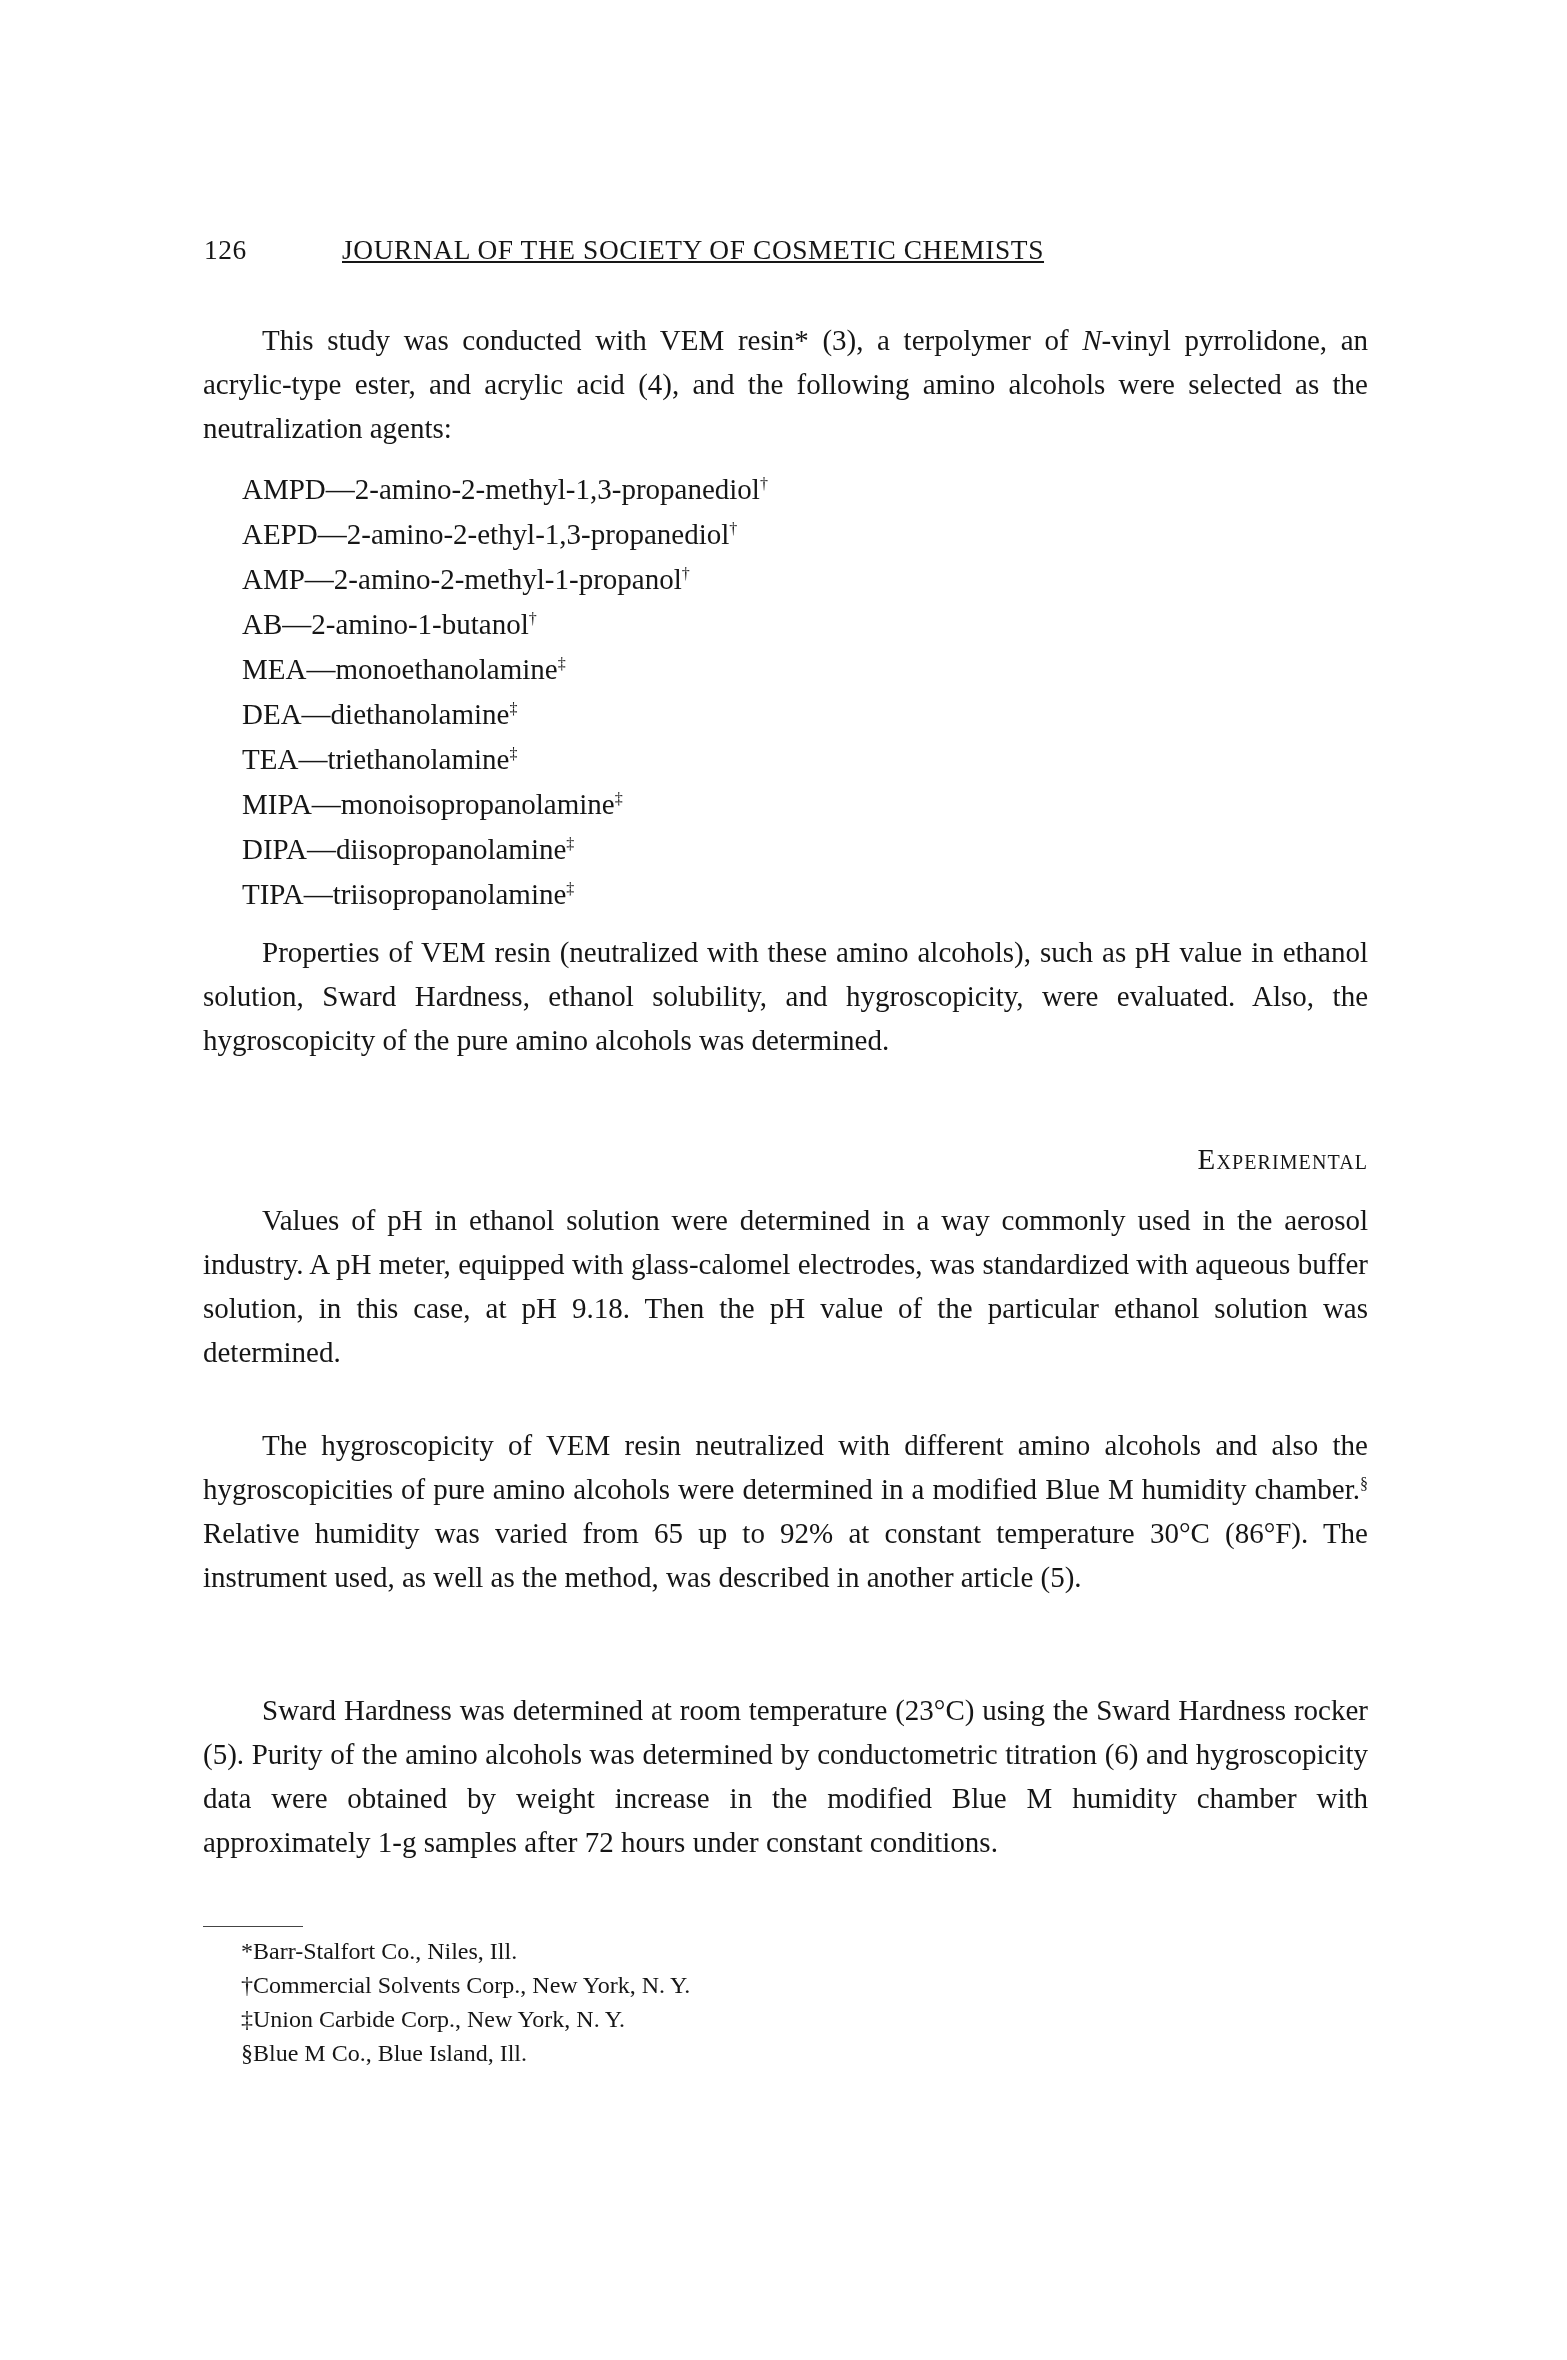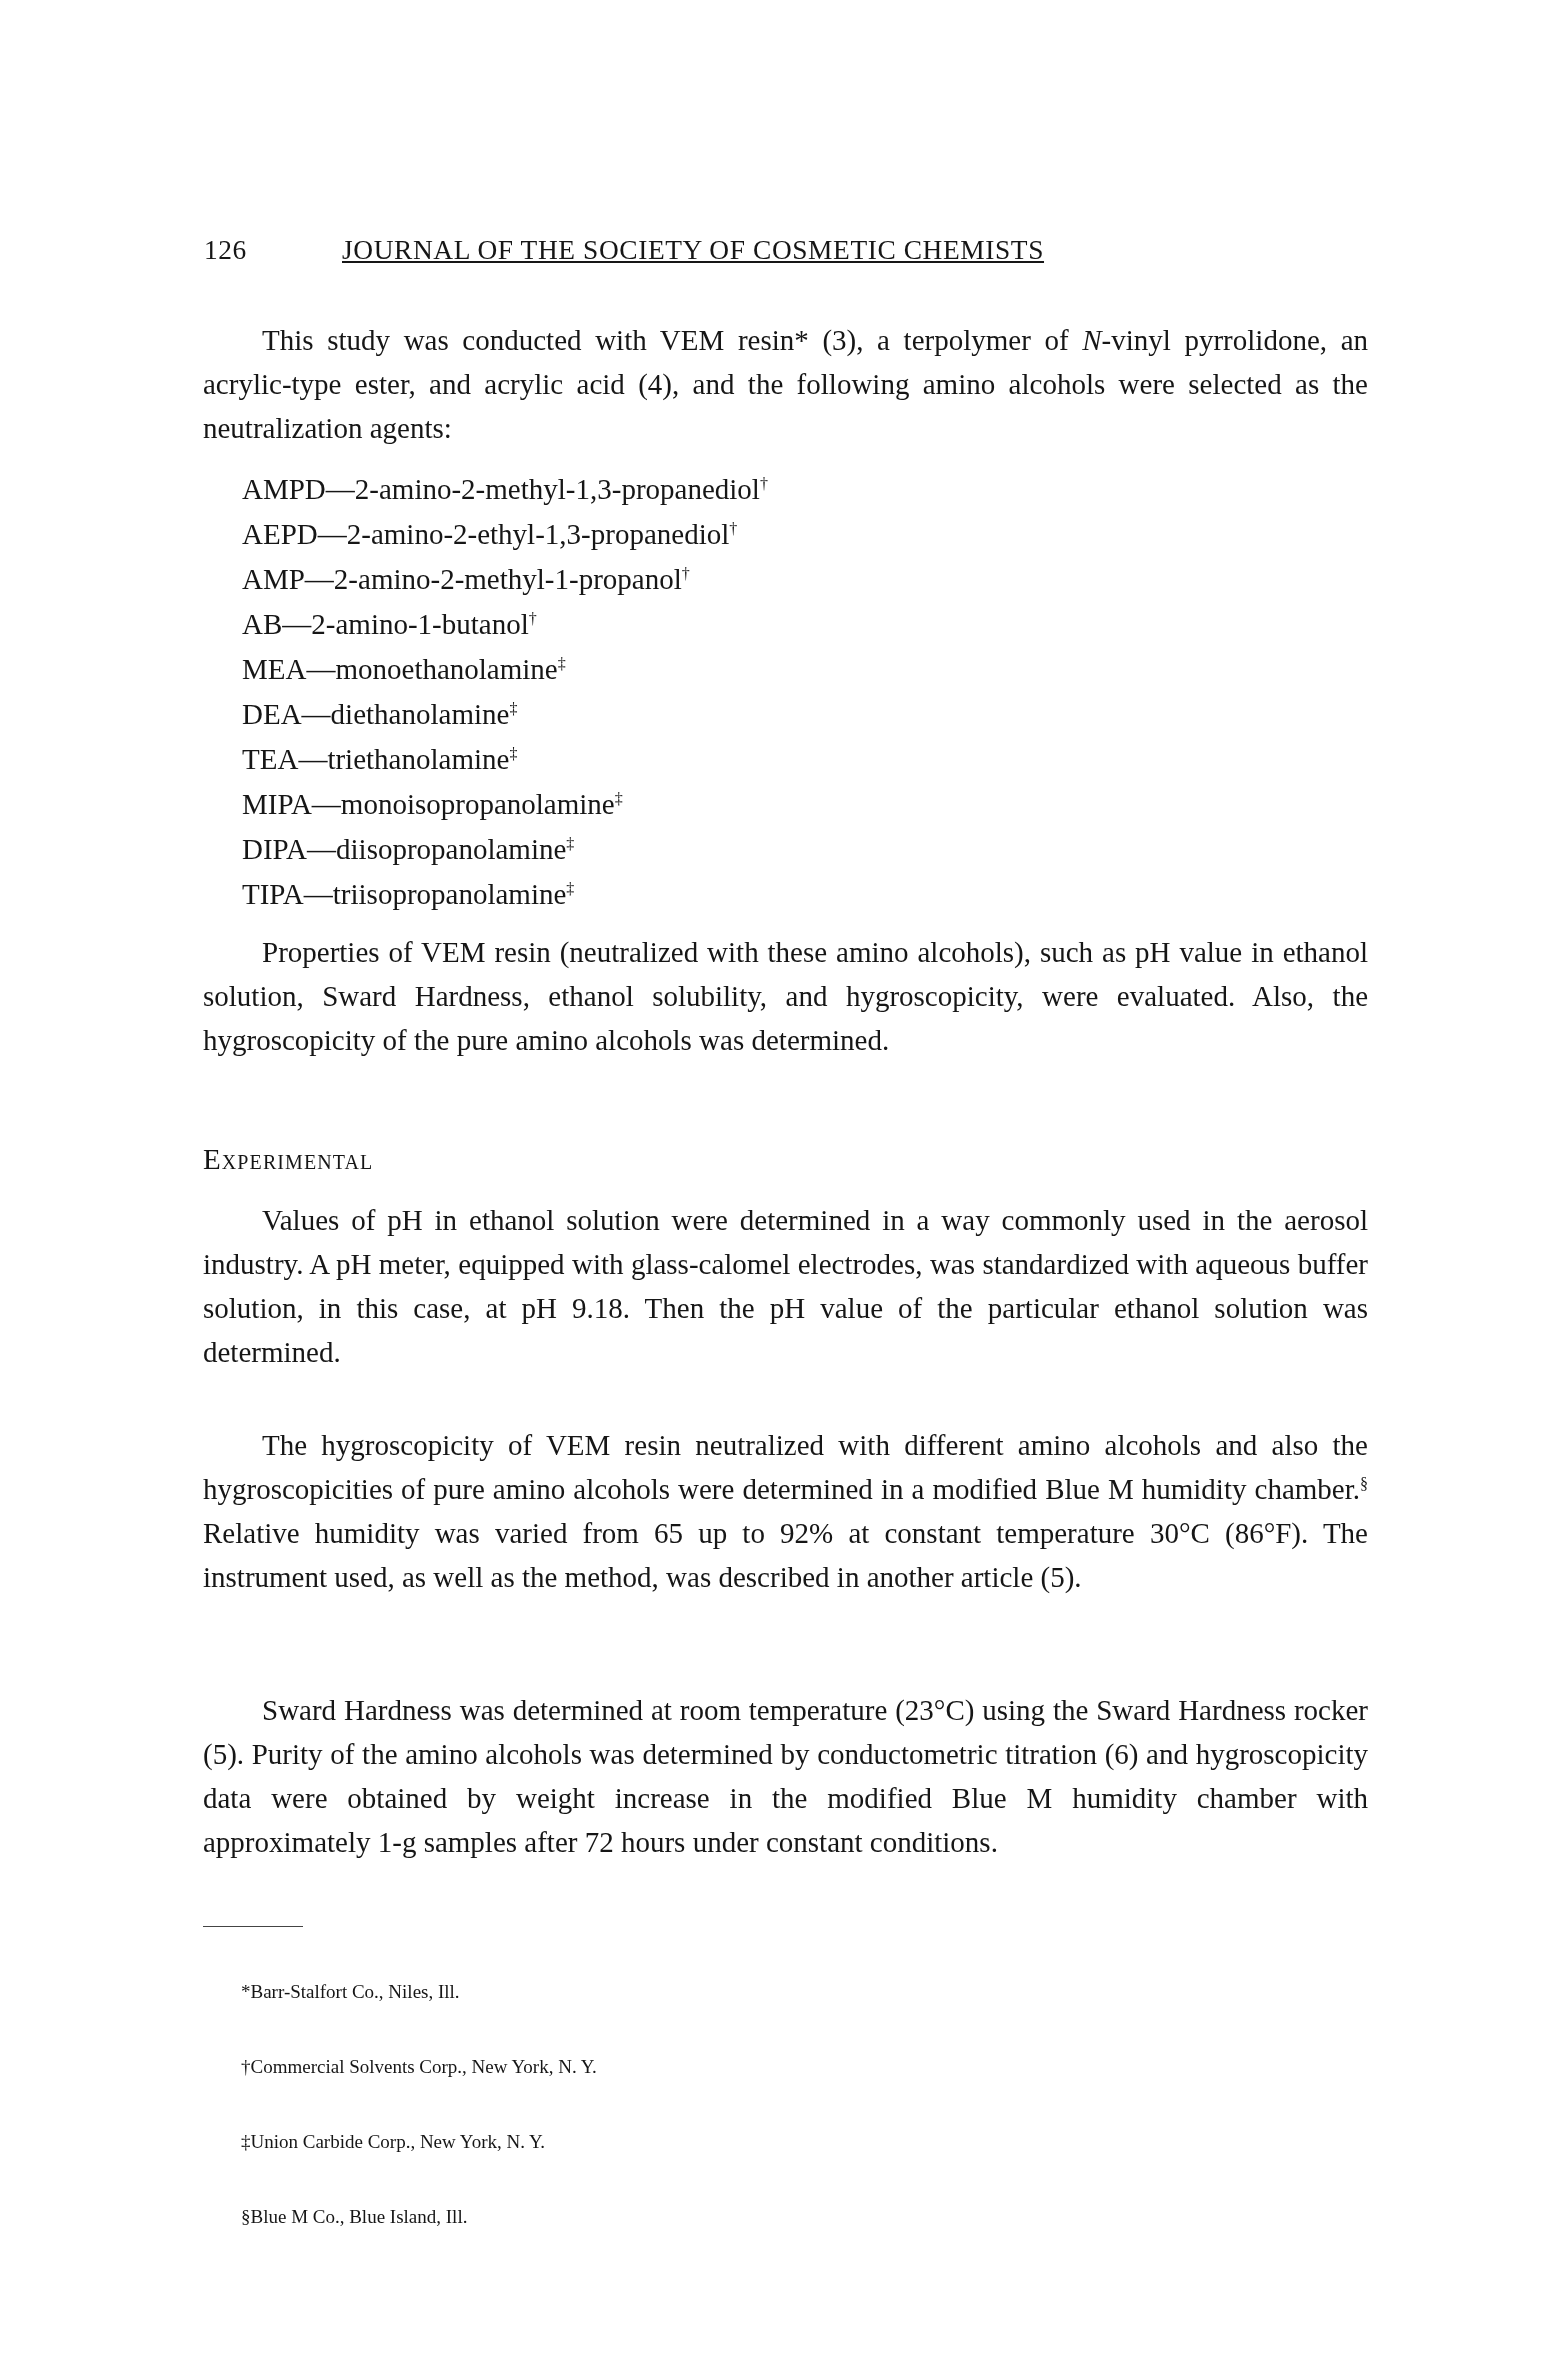--- a/index.html
+++ b/index.html
@@ -16,30 +16,30 @@
   .para { margin: 0; font-size: 29px; line-height: 44px; text-align: justify; text-align-last: left; }
   .para.indent { text-indent: 59px; }
   .para .it { font-style: italic; }
 
   #p1 { top: 318px; }
   #agent-list { position: absolute; top: 467px; left: 242px; margin: 0; padding: 0; list-style: none; }
   #agent-list li { font-size: 29px; line-height: 45px; white-space: nowrap; }
   #agent-list sup, .para sup { font-size: 16px; vertical-align: 10.4px; line-height: 0; }
 
   #p2 { top: 930px; }
-  .section-heading { position: absolute; top: 1138px; left: 203px; width: 1165px; text-align: left;
+  .section-heading { position: absolute; top: 1138px; left: 203px; width: 1165px; text-align: right;
                      font-size: 29px; line-height: 42px; font-variant: small-caps; letter-spacing: 1.1px; margin: 0; font-weight: normal; }
   #p3 { top: 1198px; }
   #p4 { top: 1423px; }
   #p5 { top: 1688px; }
 
   .footnote-rule { position: absolute; top: 1926px; left: 203px; width: 100px; height: 0;
                    border-top: 1.9px solid #444; }
   .footnotes { position: absolute; top: 1934px; left: 241px; margin: 0; padding: 0; list-style: none; }
-  .footnotes li { font-size: 19px; line-height: 34px; white-space: nowrap; margin-top: 41px; }
+  .footnotes li { font-size: 24px; line-height: 34px; white-space: nowrap; }
 </style>
 </head>
 <body>
 
 <div class="page">
 
   <div class="running-head">
     <span class="page-num">126</span>
     <span class="journal">JOURNAL OF THE SOCIETY OF COSMETIC CHEMISTS</span>
   </div>

